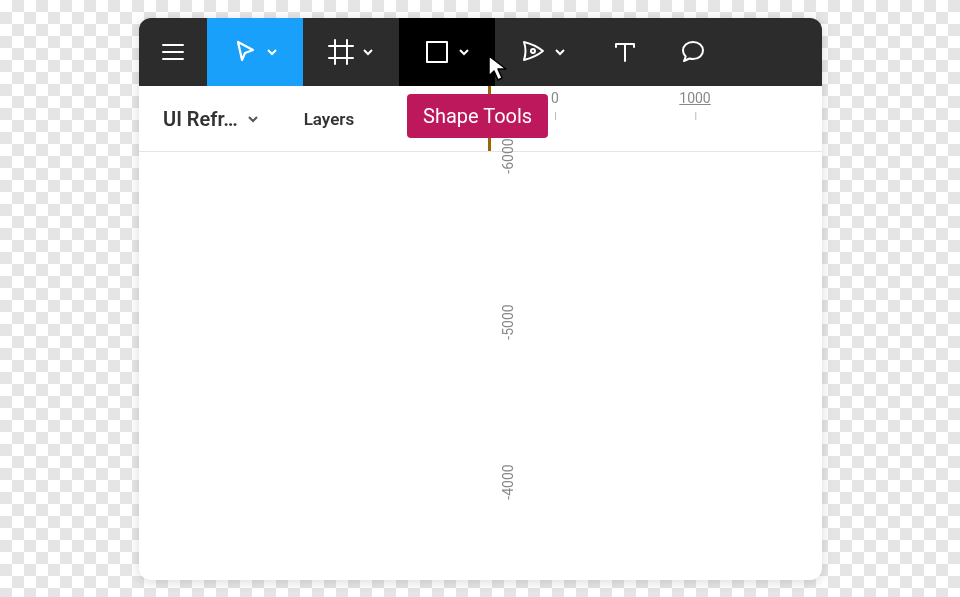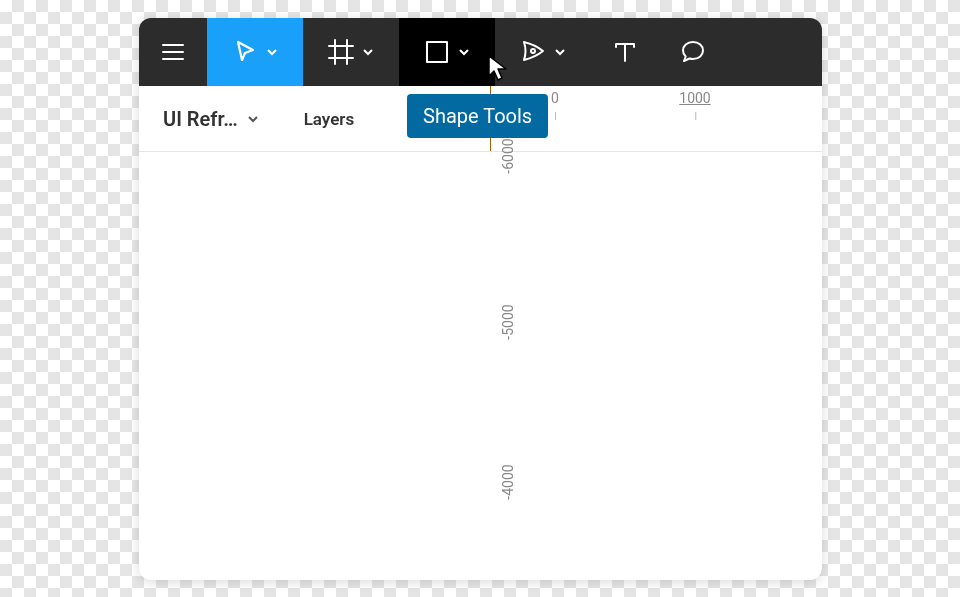--- a/index.html
+++ b/index.html
@@ -53,40 +53,40 @@
   
   .fake-cursor {
     position: absolute;
     z-index: 100;
     pointer-events: none;
   }
   
   .tooltip {
     position: absolute;
     z-index: 90;
-    background: #0369a1;
+    background: #be185d;
     color: #ffffff;
     font-size: 20px;
     font-weight: 400;
     padding: 10px 16px;
     border-radius: 4px;
     white-space: nowrap;
   }
   
   .panel-row {
     display: flex;
     height: 66px;
     border-bottom: 1px solid #e5e5e5;
     background: #ffffff;
   }
   .left-panel {
     width: 352px;
     display: flex;
     align-items: center;
-    border-right: 1px solid #a16207;
+    border-right: 3px solid #a16207;
     padding: 0 24px;
     gap: 44px;
   }
   .doc-switch {
     display: flex;
     align-items: center;
     gap: 8px;
     font-size: 20px;
     font-weight: 600;
     color: #333333;

